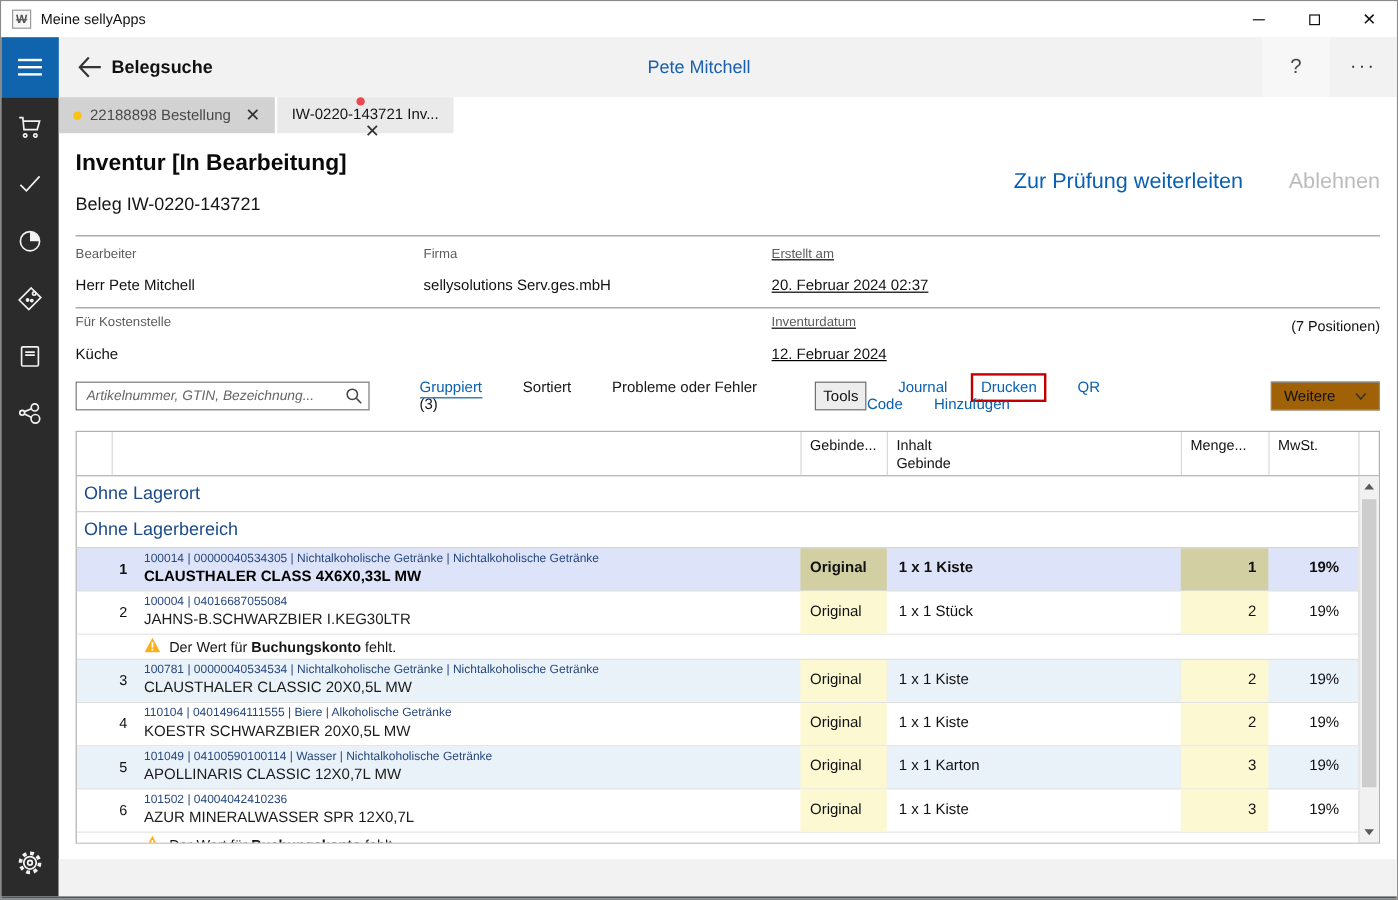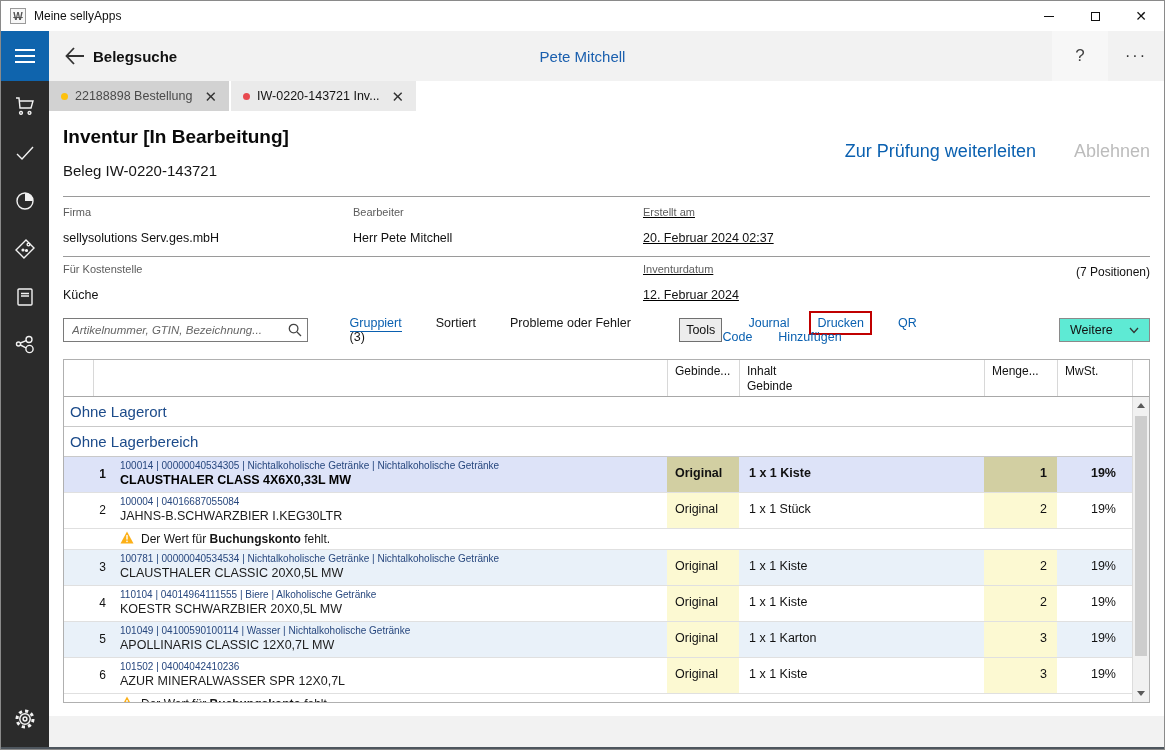--- a/index.html
+++ b/index.html
@@ -36,21 +36,21 @@
   .side-gear { position:absolute; bottom:4px; left:0; }
 
   
   .main { position:absolute; left:48px; top:80px; right:0; bottom:2px; background:#fff; }
   .footer-strip { position:absolute; left:0; right:0; bottom:0; height:31px; background:#f2f2f2; }
   .bottom-line { position:absolute; left:0; right:0; bottom:0; height:2px; background:#4e565e; z-index:9; }
 
   
   .tabbar { position:absolute; top:0; left:0; right:0; height:30px; display:flex; gap:2px; }
   .tab { height:30px; display:flex; align-items:center; padding:0 12px; background:#d2d2d2; color:#4a4a4a; font-size:12.5px; }
-  .tab.active { background:#eaeaea; color:#141414; }
+  .tab.active { background:#eaeaea; color:#141414;flex-direction:column; }
   .tab-dot { width:7px; height:7px; border-radius:50%; margin-right:7px; flex:none; }
   .tab-close { margin-left:12px; font-size:15px; color:#333; line-height:1; }
 
   
   .page-title { position:absolute; top:45px; left:14px; font-size:19px; font-weight:bold; color:#0a0a0a; }
   .page-subtitle { position:absolute; top:81px; left:14px; font-size:15px; color:#161616; }
   .header-actions { position:absolute; top:60px; right:14px; display:flex; gap:38px; font-size:18px; }
   .act-primary { color:#0a60b0; }
   .act-disabled { color:#bcbcbc; }
 
@@ -70,21 +70,21 @@
   .searchbox input { flex:1; border:none; outline:none; font-family:inherit; font-size:11.5px; font-style:italic; color:#333; padding:0 4px 0 8px; min-width:0; background:transparent; }
   .searchbox input::placeholder { color:#666; }
   .search-ico { width:24px; display:flex; justify-content:center; }
   .flink { margin-right:34px; color:#161616; }
   .flink.active { color:#0a60b0; border-bottom:1.5px solid #0a60b0; padding-bottom:1px; }
   .btn { height:24px; background:#ededed; border:1px solid #707070; font-size:12.5px; color:#111; display:flex; align-items:center; justify-content:center; }
   .tools-btn { width:44px; }
   .tb-spacer { flex:1; }
   .tlink { color:#0a60b0; margin-left:26px; }
   .tlink.boxed { border:2px solid #c00000; padding:3px 6px; margin-left:20px; }
-  .more-btn { width:92px; margin-left:24px; justify-content:space-between; padding:8px 10px; background:#5eead4; border-color:#8a8a8a; }
+  .more-btn { width:92px; margin-left:24px; justify-content:space-between; padding:8px 10px; background:#a16207; border-color:#8a8a8a; }
 
   
   .table-wrap { position:absolute; left:14px; right:14px; top:278px; height:344px; border:1px solid #b0b0b0; background:#fff; }
   .t-head { display:grid; grid-template-columns:29px 1fr 72px 245px 73px 75px 17px; height:37px; border-bottom:1px solid #a8a8a8; }
   .t-head .th { font-size:12px; color:#111; padding:4px 0 0 7px; border-left:1px solid #d8d8d8; line-height:1.25; }
   .t-head .th:first-child { border-left:none; }
   .t-body-zone { display:flex; height:305px; }
   .t-body { flex:1; overflow:hidden; }
   .group-row { height:30px; line-height:29px; padding-left:6px; font-size:15px; color:#1c4b8a; border-bottom:1px solid #c9c9c9; background:#fff; }
   .row { display:grid; grid-template-columns:48px 1fr 72px 245px 73px 75px; height:36px; border-bottom:1px solid #e0e0e0; background:#fff; }
@@ -221,27 +221,27 @@
 
     <div class="page-title">Inventur [In Bearbeitung]</div>
     <div class="header-actions">
       <span class="act-primary">Zur Prüfung weiterleiten</span>
       <span class="act-disabled">Ablehnen</span>
     </div>
     <div class="page-subtitle">Beleg IW-0220-143721</div>
 
     <div class="divider div1"></div>
     <div class="detail-row dr1">
+        <div class="field fw2">
+          <div class="f-label">Bearbeiter</div>
+          <div class="f-value">Herr Pete Mitchell</div>
+        </div>
         <div class="field fw1">
           <div class="f-label">Firma</div>
           <div class="f-value">sellysolutions Serv.ges.mbH</div>
-        </div>
-        <div class="field fw2">
-          <div class="f-label">Bearbeiter</div>
-          <div class="f-value">Herr Pete Mitchell</div>
         </div>
         <div class="field fw3">
           <div class="f-label">Erstellt am</div>
           <div class="f-value">20. Februar 2024 02:37</div>
         </div>
       </div>
     <div class="divider div2"></div>
     <div class="detail-row dr2">
         <div class="field fw4">
           <div class="f-label">Für Kostenstelle</div>

